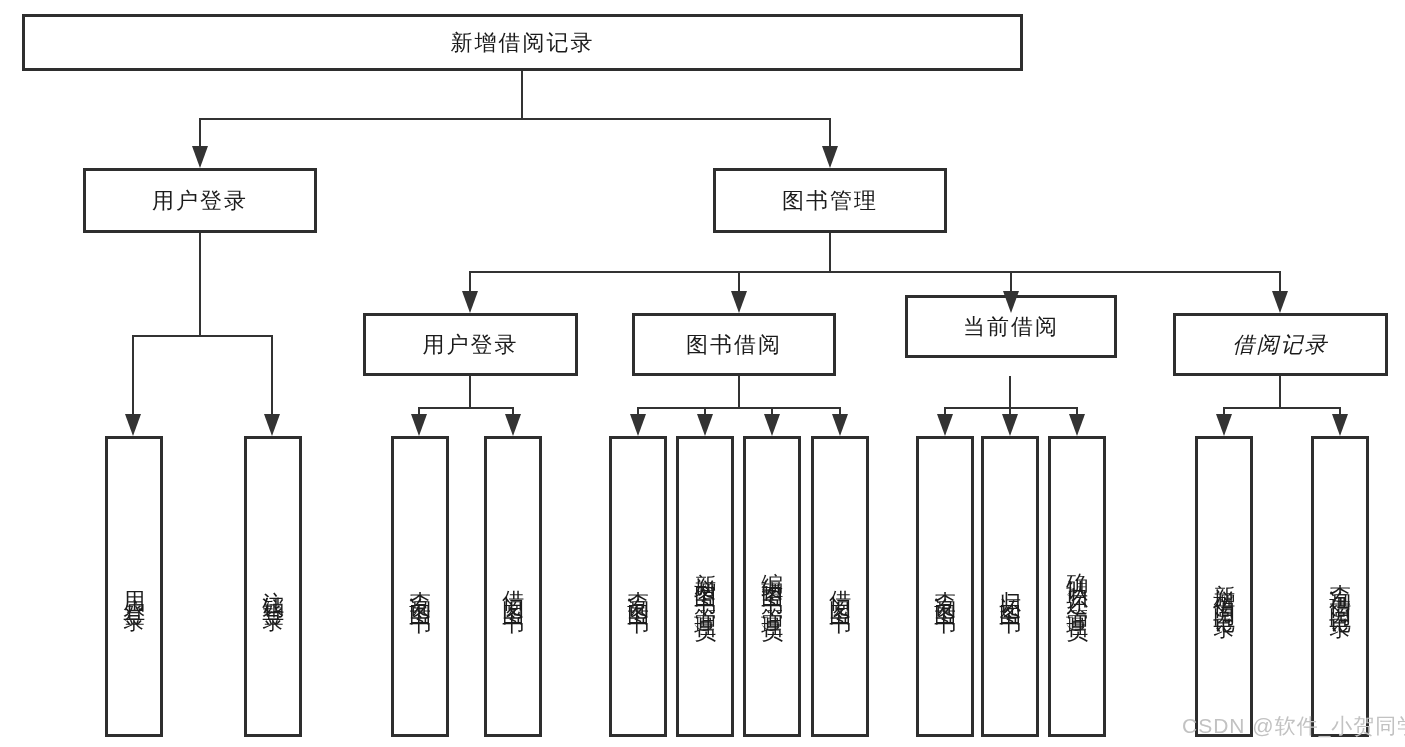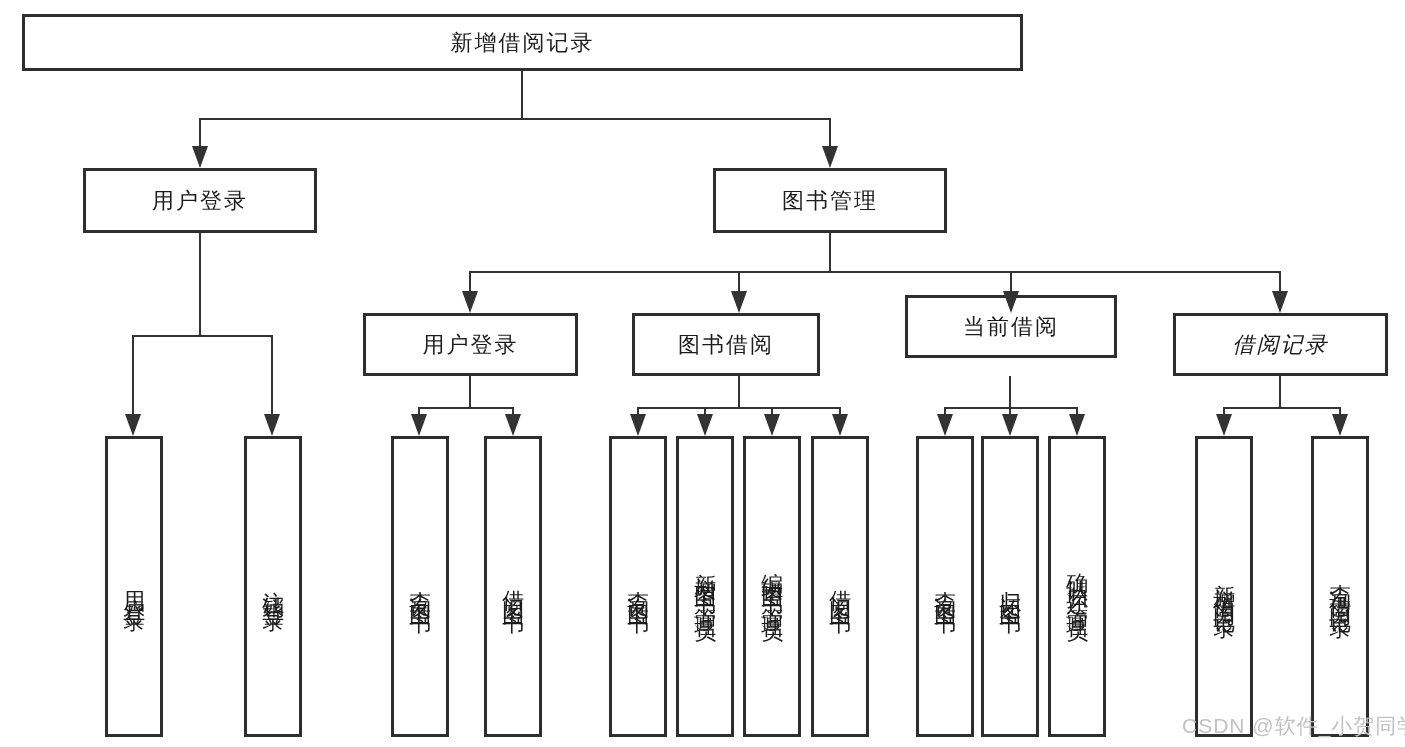--- a/index.html
+++ b/index.html
@@ -42,21 +42,21 @@
   <div class="box" style="left:83px;top:168px;width:234px;height:65px;">
     <span class="hlabel">用户登录</span>
   </div>
   <div class="box" style="left:713px;top:168px;width:234px;height:65px;">
     <span class="hlabel">图书管理</span>
   </div>
 
   <div class="box" style="left:363px;top:313px;width:215px;height:63px;">
     <span class="hlabel">用户登录</span>
   </div>
-  <div class="box" style="left:632px;top:313px;width:188px;height:63px;">
+  <div class="box" style="left:632px;top:313px;width:204px;height:63px;">
     <span class="hlabel">图书借阅</span>
   </div>
   <div class="box" style="left:905px;top:295px;width:212px;height:63px;">
     <span class="hlabel">当前借阅</span>
   </div>
   <div class="box" style="left:1173px;top:313px;width:215px;height:63px;font-style:italic;">
     <span class="hlabel">借阅记录</span>
   </div>
 
   <div class="box leaf" style="left:105px;">

